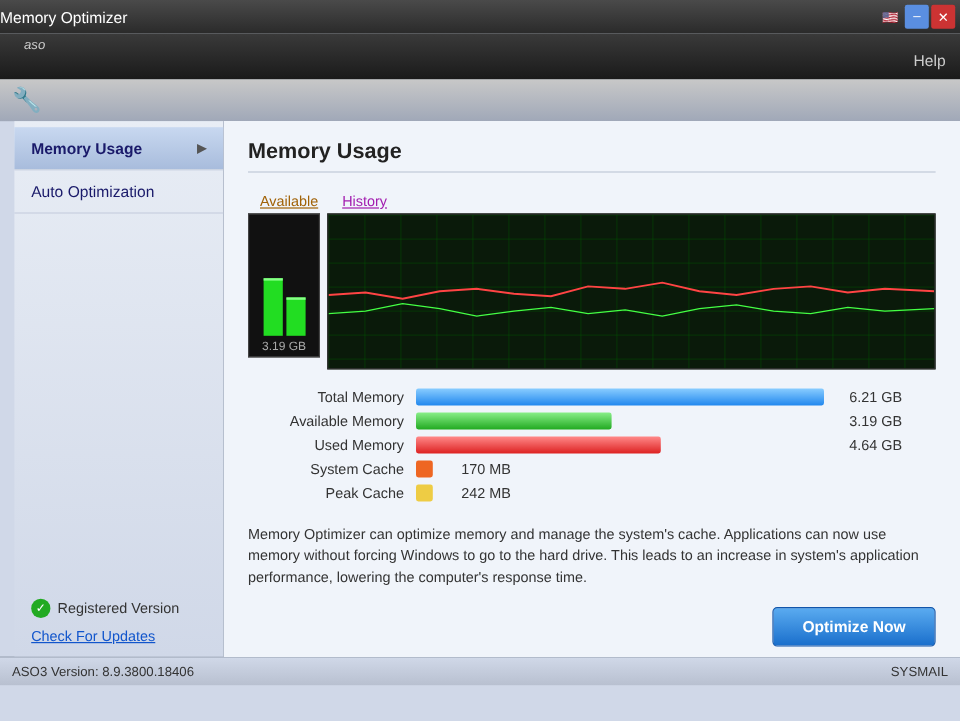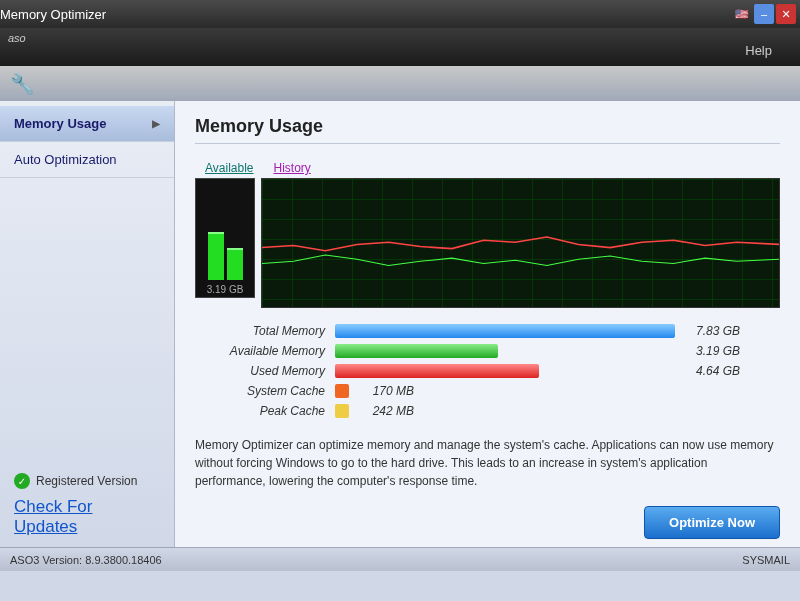--- a/index.html
+++ b/index.html
@@ -48,41 +48,41 @@
     .navbar {
       background: linear-gradient(to bottom, #3a3a3a, #1a1a1a);
       height: 38px;
       display: flex;
       align-items: flex-end;
       padding-left: 10px;
       position: relative;
     }
     .navbar-logo {
       position: absolute;
-      left: 8px;
+      left: 20px;
       top: 4px;
       color: #ccc;
       font-size: 11px;
       font-style: italic;
     }
     .navbar-tab {
       background: linear-gradient(to bottom, #f5c842, #e8a800);
       border: 1px solid #c8900a;
       border-bottom: none;
       padding: 5px 22px;
       border-radius: 4px 4px 0 0;
       color: #333;
       font-size: 13px;
       font-weight: bold;
       cursor: pointer;
       margin-left: 60px;
     }
     .navbar-help {
       position: absolute;
-      right: 28px;
+      right: 12px;
       bottom: 8px;
       color: #ccc;
       font-size: 13px;
       cursor: pointer;
     }
 
     
     .iconbar {
       background: linear-gradient(to bottom, #c8c8c8, #a0a8b8);
       height: 35px;
@@ -92,20 +92,21 @@
     }
     .wrench-icon {
       font-size: 20px;
       color: #555;
     }
 
     
     .main-layout {
       display: flex;
       height: calc(601px - 28px - 38px - 35px - 30px - 24px);
+      padding-left: 12px;
       
     }
 
     
     .sidebar {
       width: 175px;
       background: linear-gradient(to bottom, #e8edf5, #d0d8e8);
       border-right: 1px solid #b0b8c8;
       padding-top: 5px;
       flex-shrink: 0;
@@ -153,21 +154,21 @@
       align-items: center;
       justify-content: center;
       color: white;
       font-size: 10px;
       flex-shrink: 0;
     }
     .check-updates-link {
       color: #1155cc;
       text-decoration: underline;
       cursor: pointer;
-      font-size: 17px;
+      font-size: 12px;
     }
 
     
     .content {
       flex: 1;
       background: #f0f4fa;
       padding: 15px 20px;
       overflow-y: auto;
     }
     .content-title {
@@ -187,21 +188,21 @@
       padding-left: 0;
     }
     .chart-tab {
       padding: 3px 10px;
       cursor: pointer;
       font-size: 12px;
       color: #a21caf;
       text-decoration: underline;
     }
     .chart-tab.active {
-      color: #0f766e;
+      color: #a16207;
     }
 
     
     .chart-container {
       display: flex;
       gap: 6px;
       margin-bottom: 16px;
       align-items: stretch;
     }
     .chart-gauge {
@@ -255,21 +256,20 @@
     .stats-section {
       display: flex;
       flex-direction: column;
       gap: 6px;
       margin-bottom: 14px;
     }
     .stat-row {
       display: flex;
       align-items: center;
       gap: 10px;
-      font-style: italic;
     }
     .stat-label {
       width: 130px;
       text-align: right;
       color: #333;
       font-size: 12px;
       flex-shrink: 0;
     }
     .stat-bar-container {
       flex: 1;
@@ -425,21 +425,21 @@
       </div>
     </div>
 
     <div class="stats-section">
 
       <div class="stat-row">
         <span class="stat-label">Total Memory</span>
         <div class="stat-bar-container">
           <div class="stat-bar blue"></div>
         </div>
-        <span class="stat-value">7.83 GB</span>
+        <span class="stat-value">6.21 GB</span>
       </div>
 
       <div class="stat-row">
         <span class="stat-label">Available Memory</span>
         <div class="stat-bar-container">
           <div class="stat-bar green"></div>
         </div>
         <span class="stat-value">3.19 GB</span>
       </div>
 

